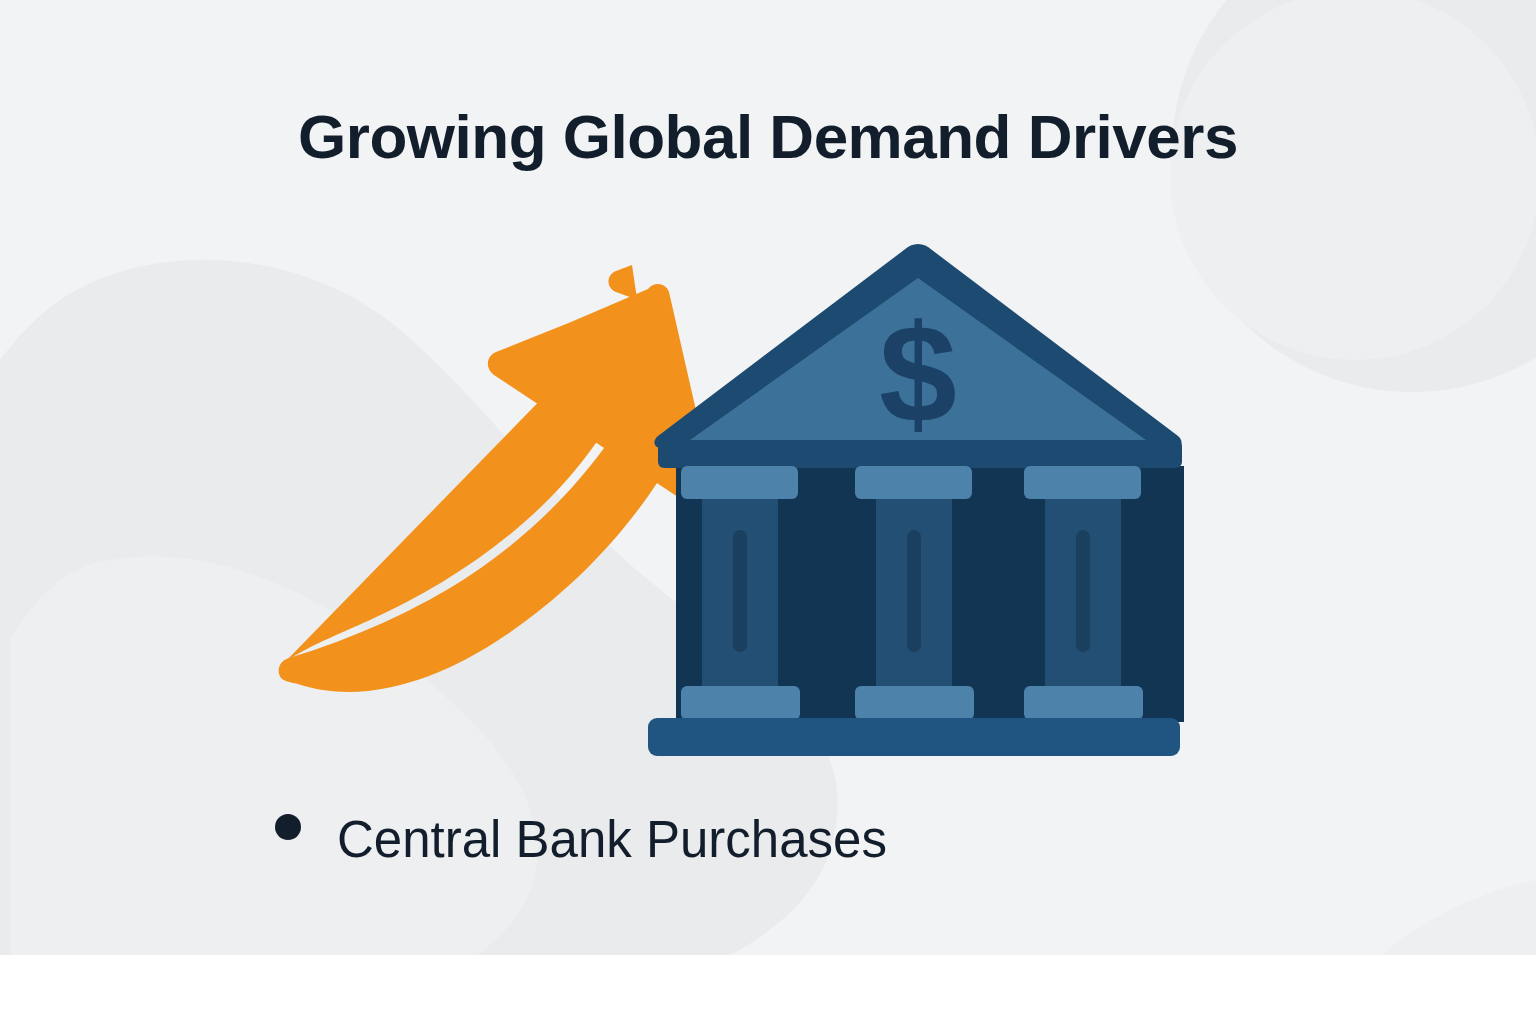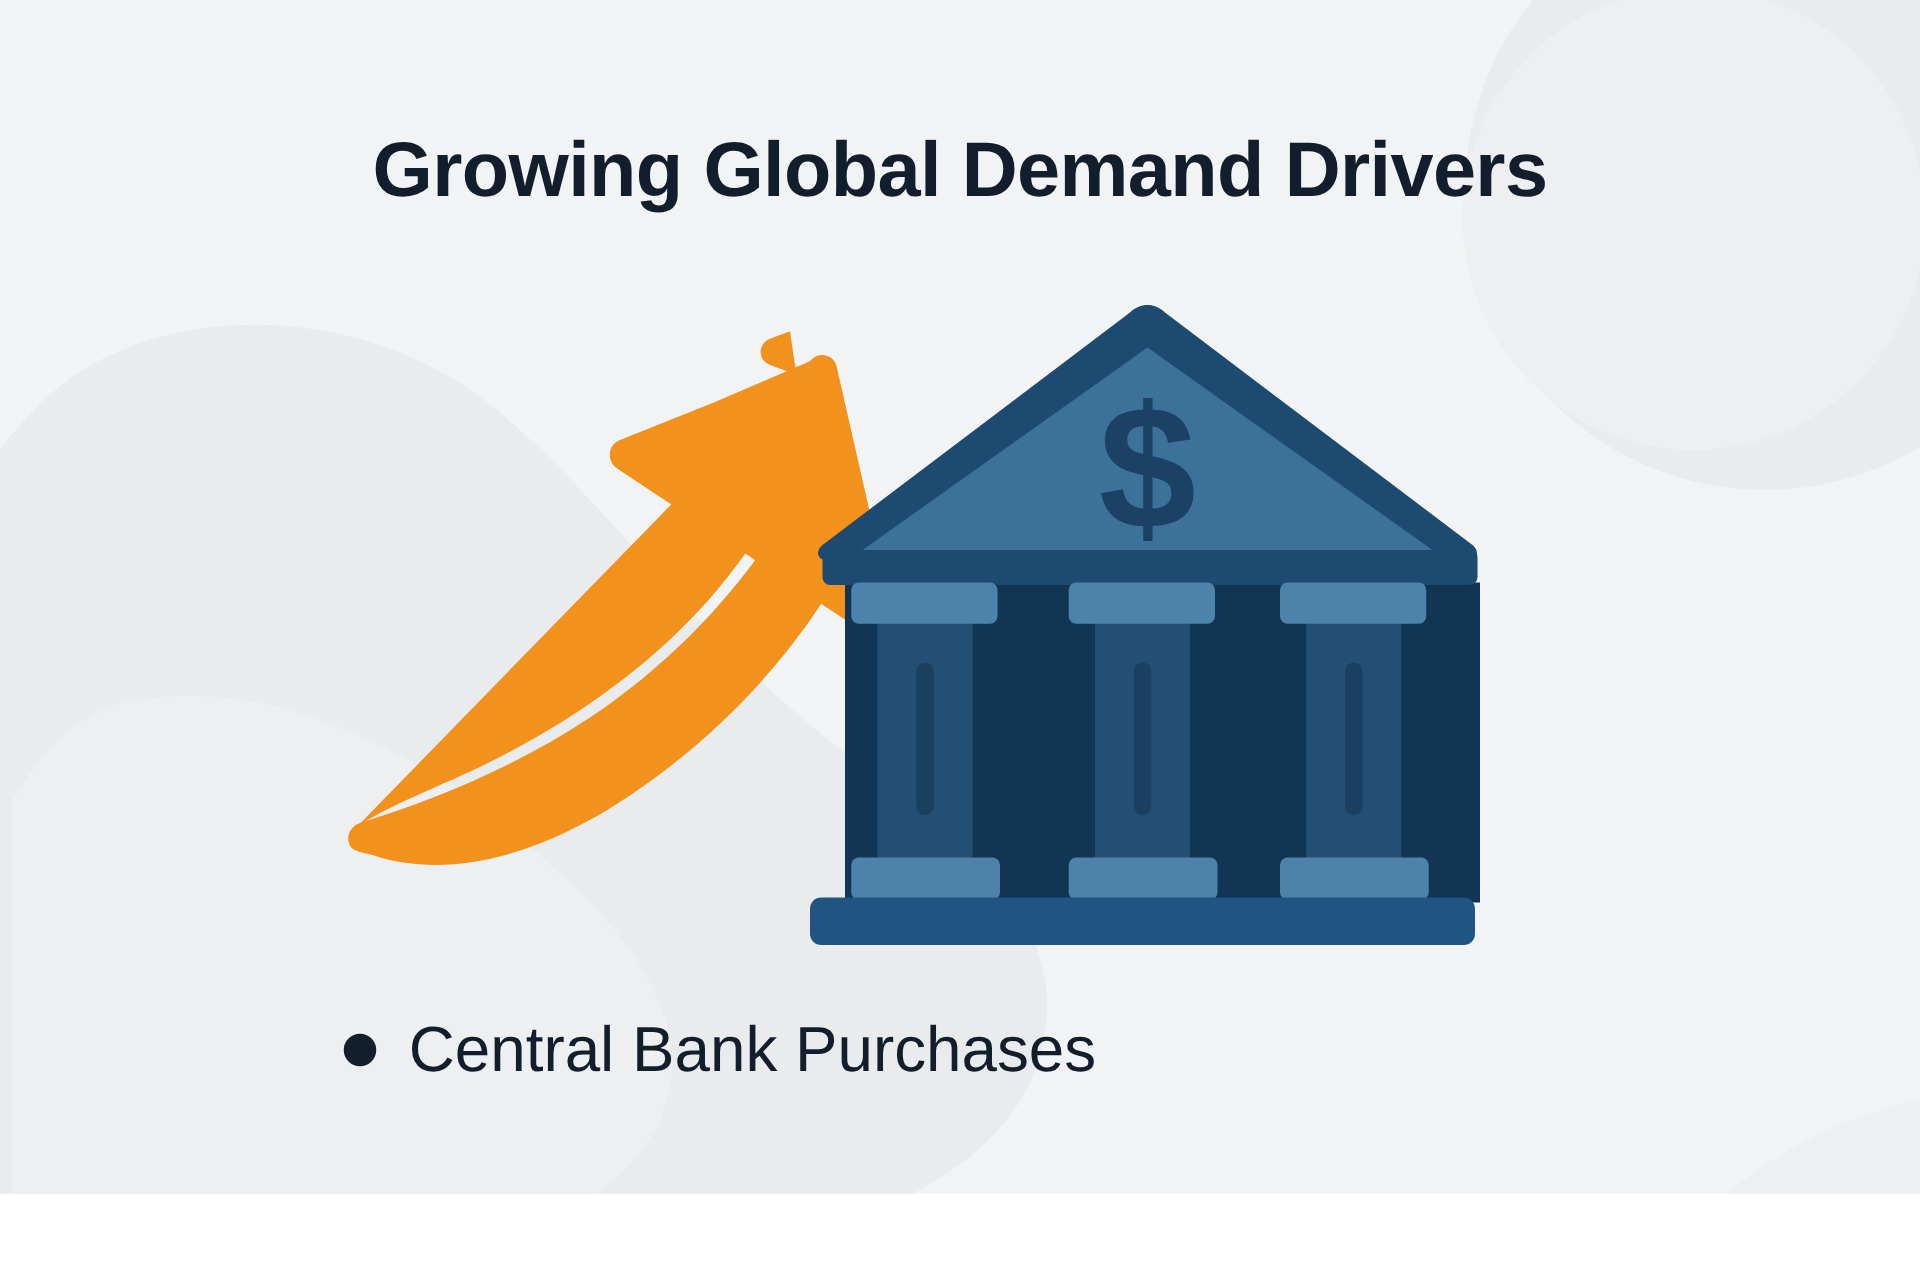--- a/index.html
+++ b/index.html
@@ -53,22 +53,21 @@
     width: 1536px;
     height: 1024px;
   }
 
   
   #bullet-row {
     position: absolute;
     left: 275px;
     top: 814px;
     display: flex;
-    align-items: center;
-    gap: 26px;
+    gap: 36px;
   }
   #bullet-dot {
     width: 26px;
     height: 26px;
     border-radius: 50%;
     background: #131e2c;
     flex: 0 0 auto;
   }
   #bullet-label {
     font-size: 51px;

